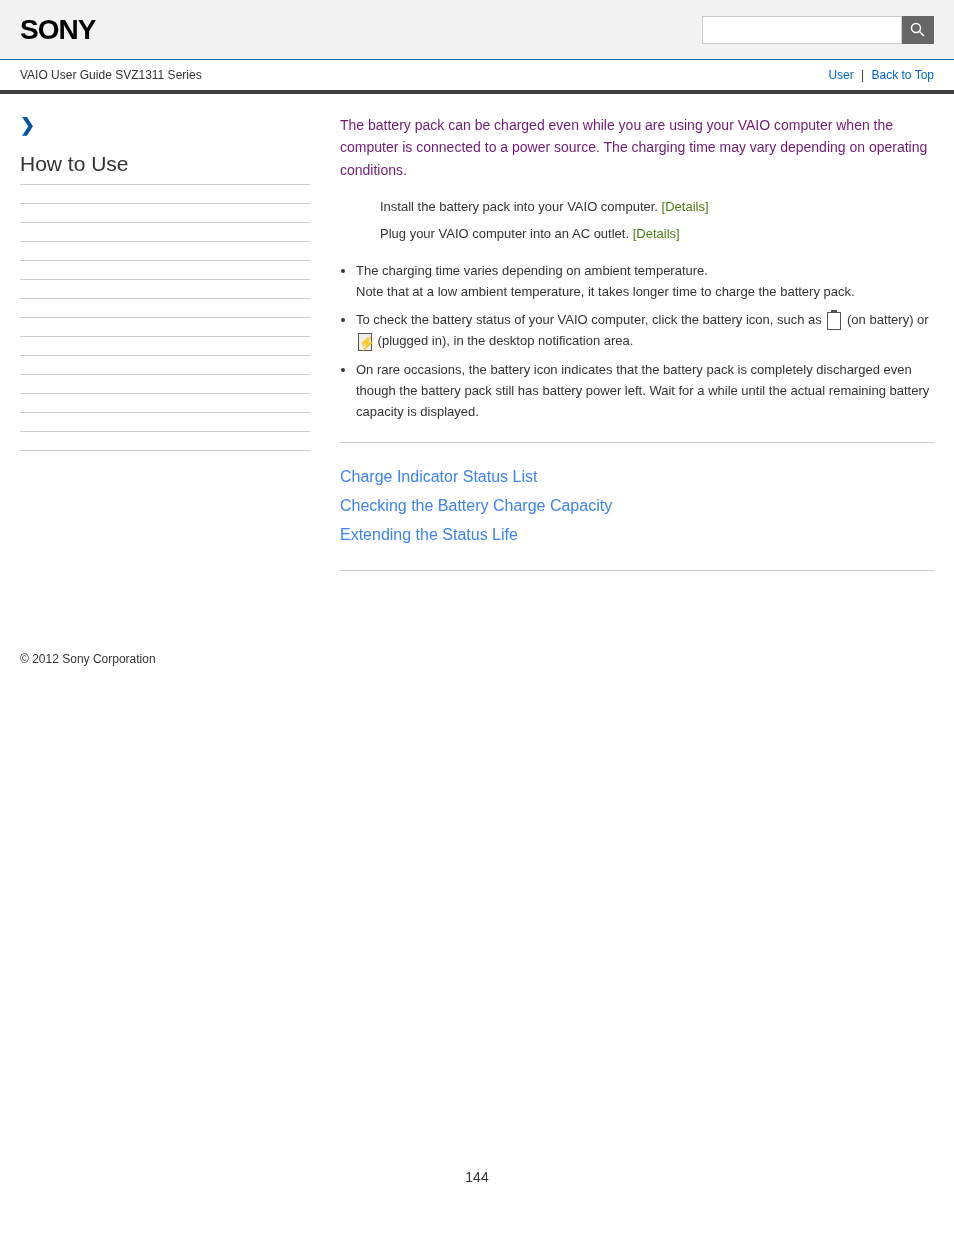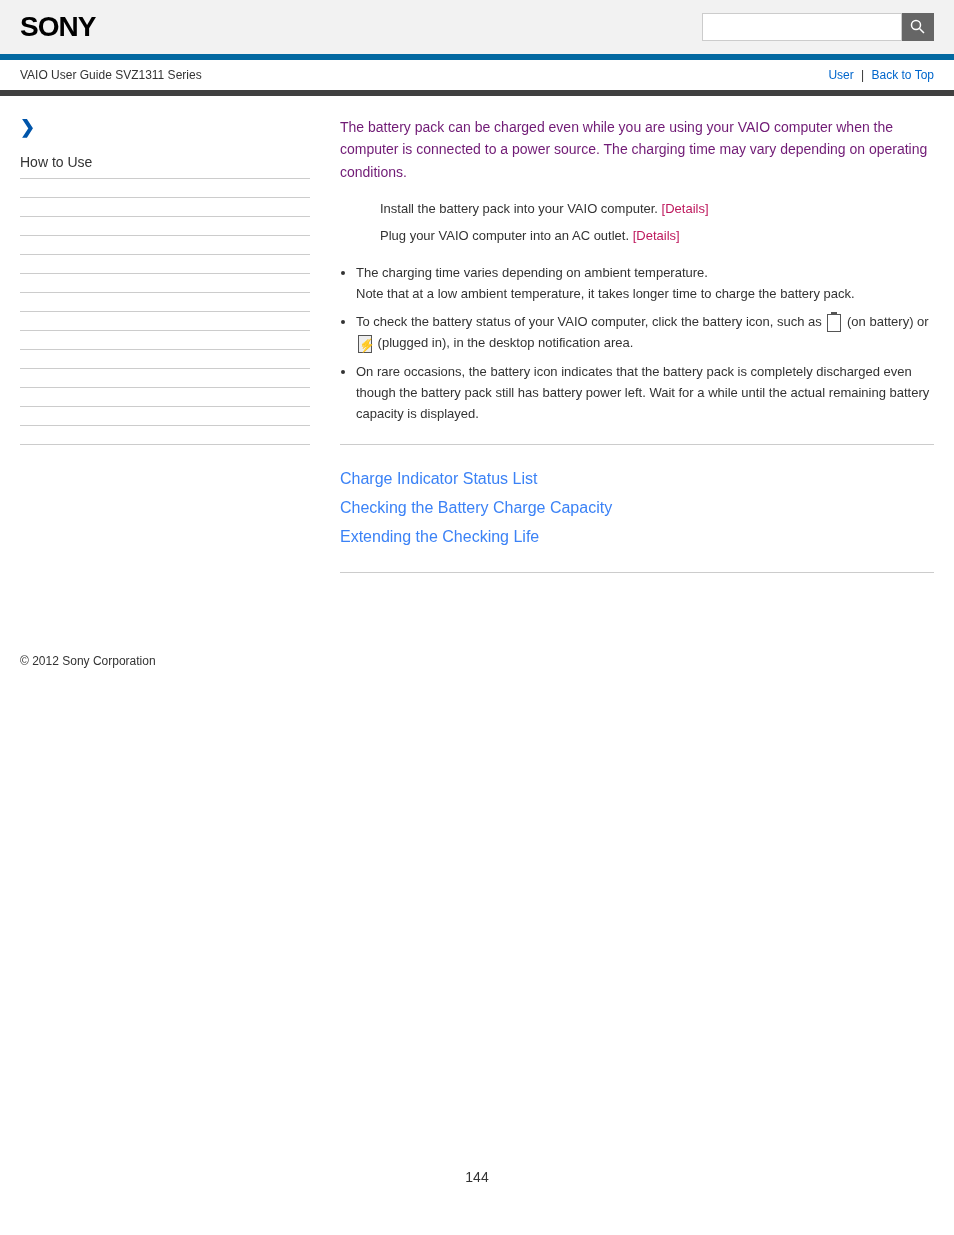--- a/index.html
+++ b/index.html
@@ -8,21 +8,21 @@
       font-size: 13px;
       color: #333;
       background: #fff;
       width: 954px;
       min-height: 1235px;
     }
 
     
     .header {
       background: #f2f2f2;
-      border-bottom: 6px solid #0369a1;
+      border-bottom: 1px solid #0369a1;
       padding: 10px 20px;
       display: flex;
       align-items: center;
       justify-content: space-between;
       height: 60px;
     }
     .sony-logo {
       font-size: 28px;
       font-weight: 900;
       color: #000;
@@ -53,21 +53,21 @@
       color: #fff;
       font-size: 14px;
     }
 
     
     .nav-bar {
       padding: 8px 20px;
       display: flex;
       justify-content: space-between;
       align-items: center;
-      border-bottom: 6px solid #404040;
+      border-bottom: 4px solid #404040;
       font-size: 12px;
     }
     .nav-guide {
       color: #333;
     }
     .nav-links a {
       color: #0066cc;
       text-decoration: none;
     }
     .nav-links span { color: #333; margin: 0 4px; }
@@ -85,21 +85,21 @@
       flex-shrink: 0;
     }
     .sidebar-chevron {
       color: #0055aa;
       font-size: 18px;
       font-weight: bold;
       margin-bottom: 16px;
       display: block;
     }
     .sidebar-section-title {
-      font-size: 14px;
+      font-size: 21px;
       font-weight: normal;
       color: #333;
       padding-bottom: 8px;
       border-bottom: 1px solid #ccc;
       margin-bottom: 0;
     }
     .sidebar-dividers {
       display: flex;
       flex-direction: column;
       gap: 0;
@@ -128,21 +128,21 @@
       margin-left: 40px;
       margin-bottom: 16px;
     }
     .step-item {
       font-size: 13px;
       line-height: 1.6;
       color: #333;
       margin-bottom: 6px;
     }
     .step-item a {
-      color: #be185d;
+      color: #4d7c0f;
       text-decoration: none;
     }
 
     .bullet-list {
       margin-left: 16px;
       margin-bottom: 20px;
     }
     .bullet-item {
       font-size: 13px;
       line-height: 1.6;
@@ -306,21 +306,21 @@
       <li class="bullet-item">
         <span>On rare occasions, the battery icon indicates that the battery pack is completely discharged even though the battery pack still has battery power left. Wait for a while until the actual remaining battery capacity is displayed.</span>
       </li>
     </ul>
 
     <hr class="content-divider">
 
     <div class="related-links">
       <a href="#">Charge Indicator Status List</a>
       <a href="#">Checking the Battery Charge Capacity</a>
-      <a href="#">Extending the Checking Life</a>
+      <a href="#">Extending the Status Life</a>
     </div>
 
     <hr class="content-divider">
 
   </div>
 </div>
 
 <div class="footer">
   <span class="copyright">© 2012 Sony Corporation</span>
 </div>

